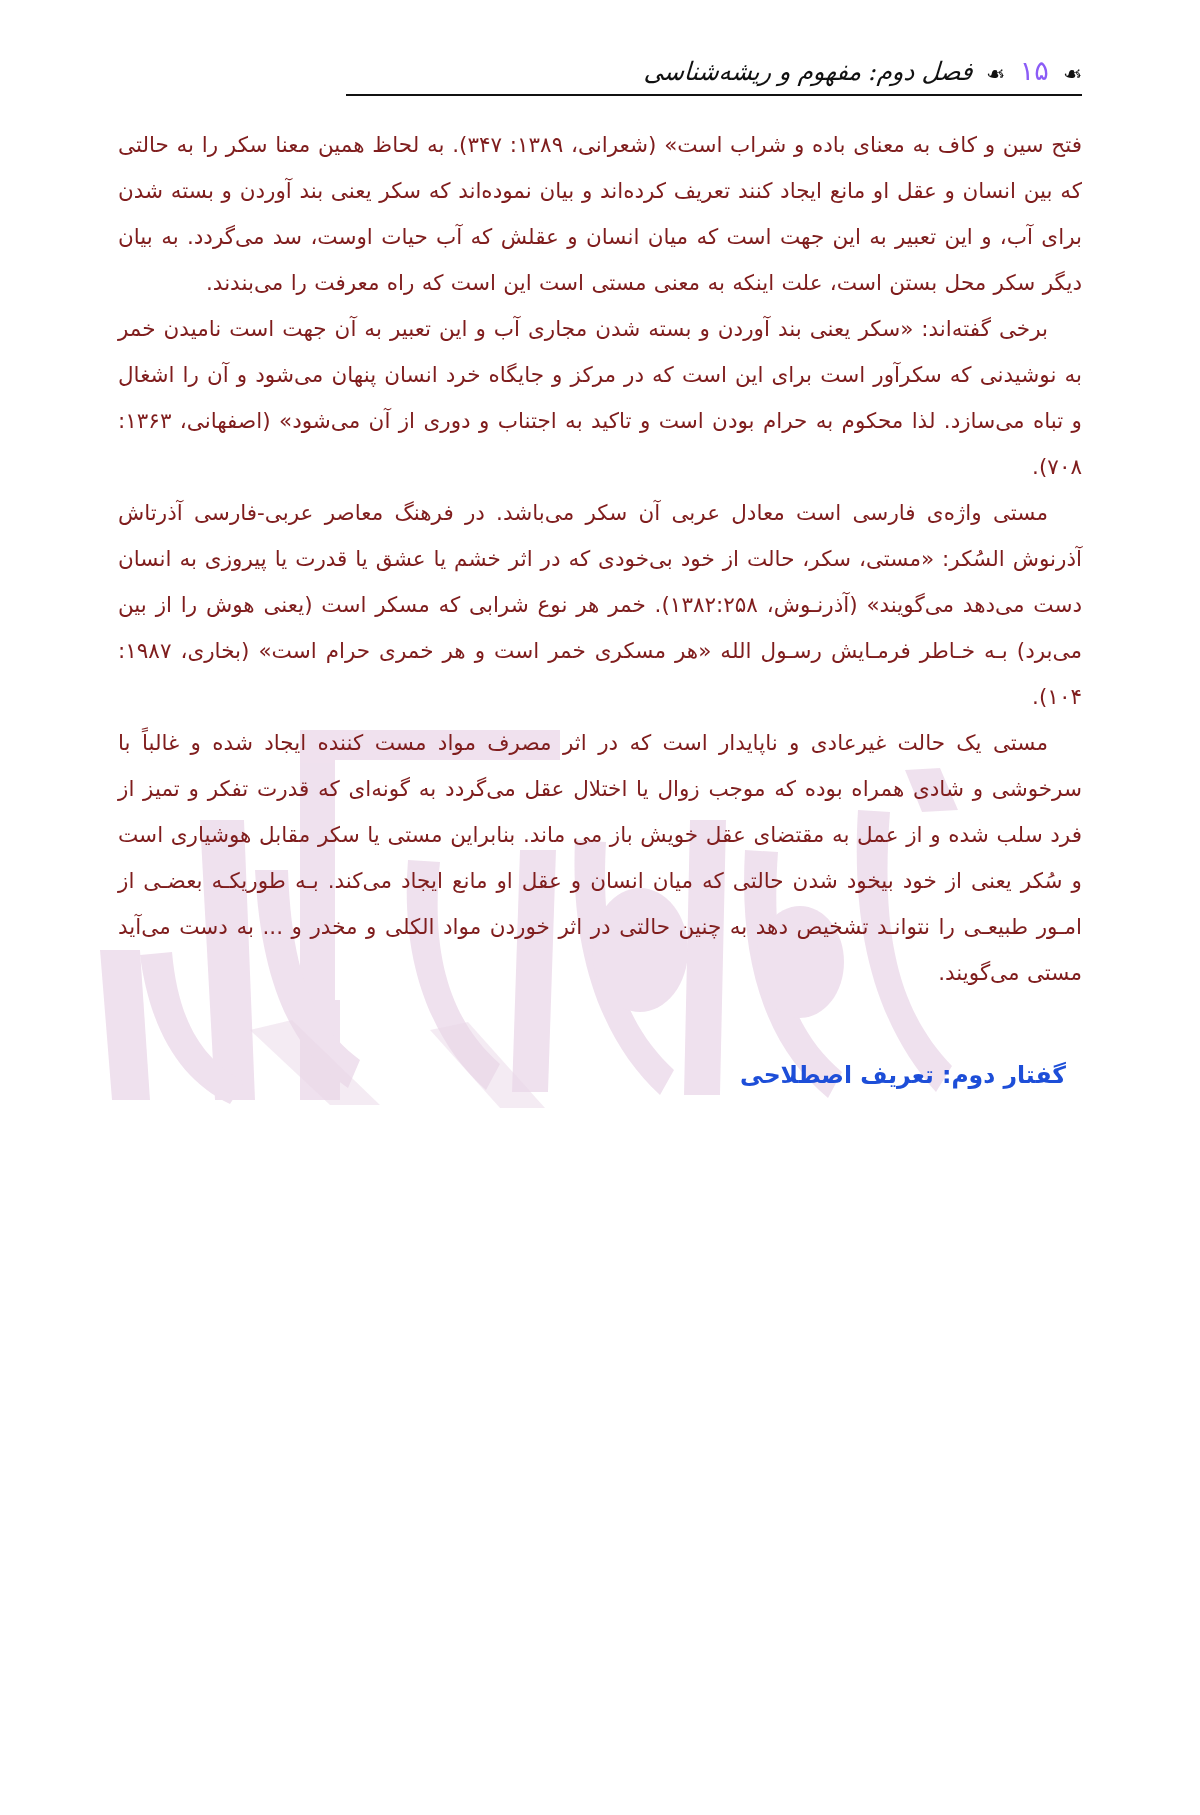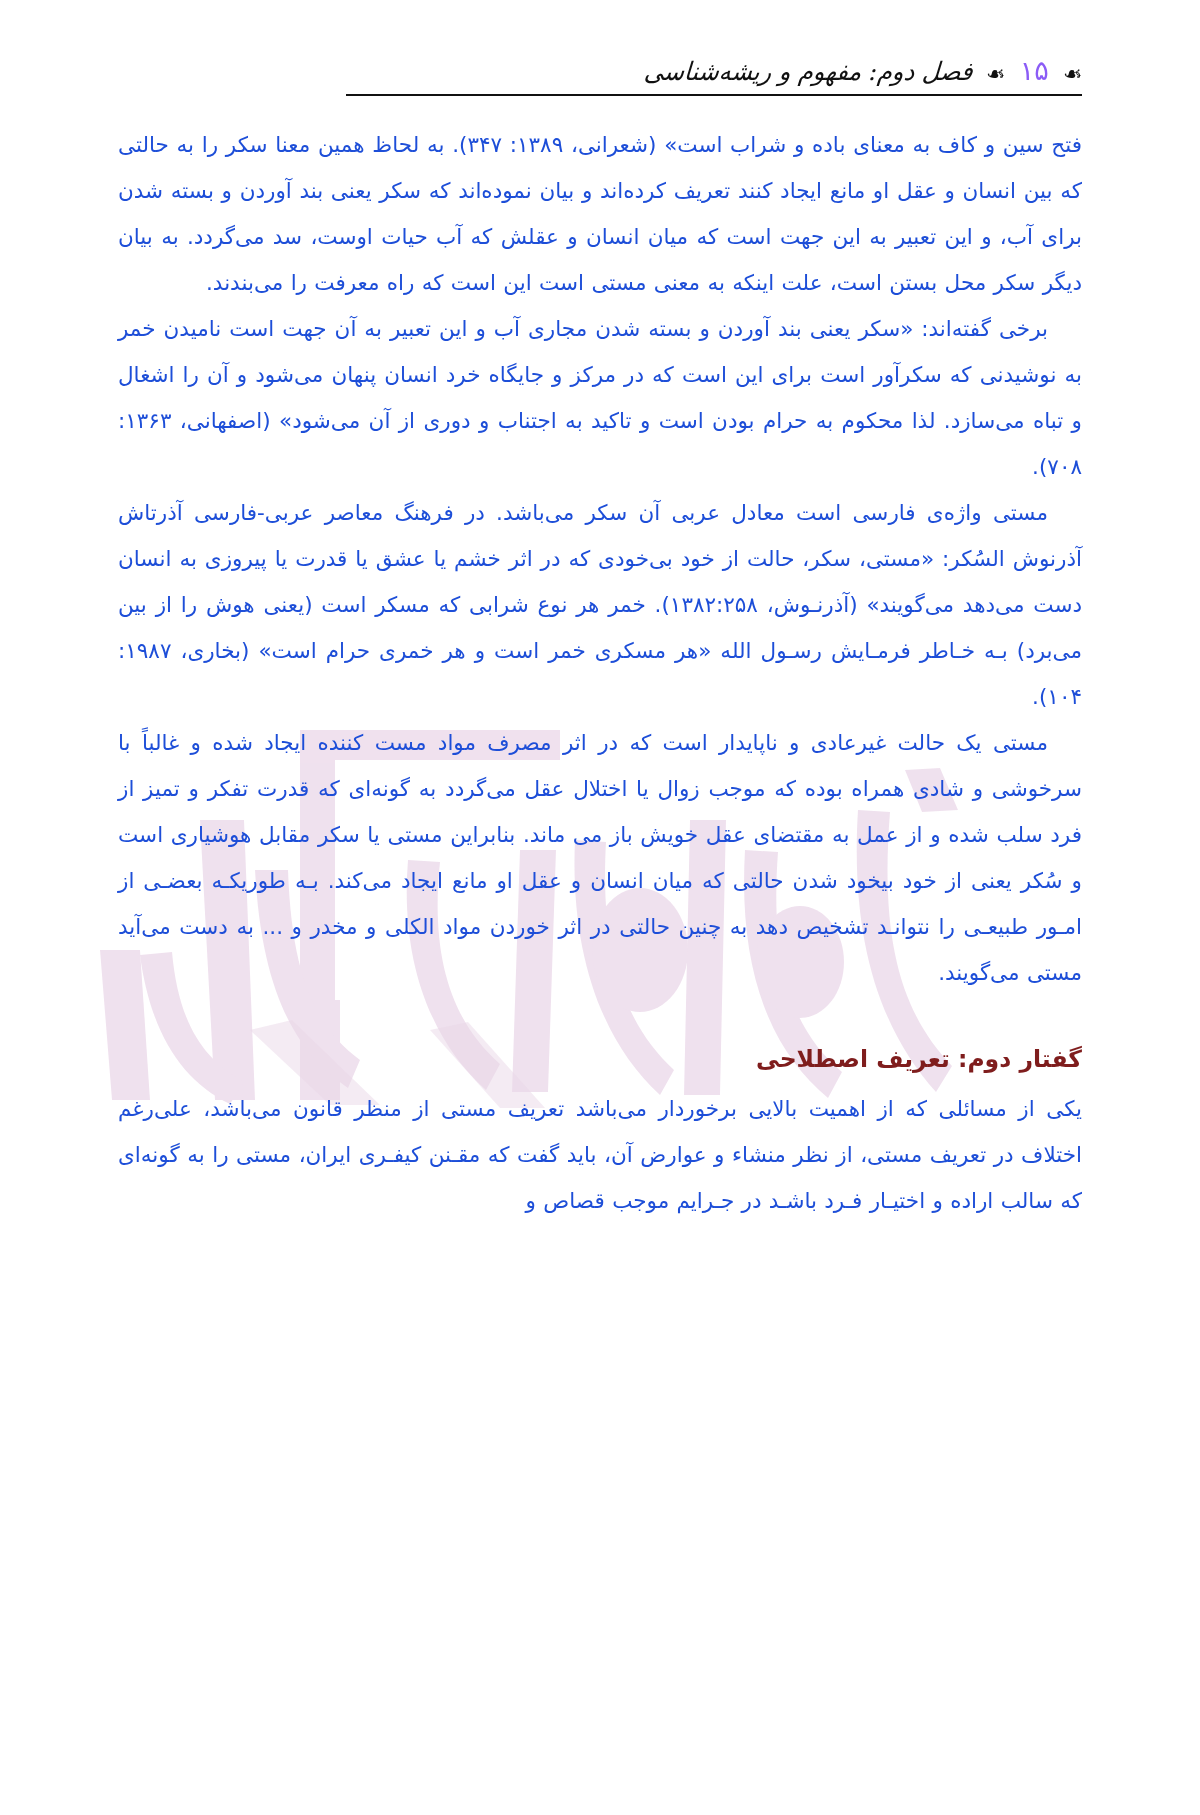--- a/index.html
+++ b/index.html
@@ -87,37 +87,37 @@
     top: 122px;
     right: 118px;
     width: 964px;
     z-index: 2;
   }
   p.para {
     margin: 0;
     padding: 0;
     font-size: 21.5px;
     line-height: 46px;
-    color: #1d4ed8;
+    color: #7f1d1d;
     text-align: justify;
     text-justify: inter-word;
     font-family: "DejaVu Sans", "Liberation Sans", sans-serif;
     font-weight: 400;
     letter-spacing: 0px;
     word-spacing: 0.5px;
   }
   p.para.indent { text-indent: 34px; }
 
   h2.section-heading {
-    margin: 0;
+    margin: 16px;
     padding: 0;
     font-size: 23.5px;
     line-height: 46px;
     font-weight: bold;
-    color: #7f1d1d;
+    color: #1d4ed8;
     text-align: right;
     font-family: "DejaVu Sans", "Liberation Sans", sans-serif;
   }
   .heading-gap-top { height: 40px; }
   .heading-gap-bottom { height: 4px; }
 </style>
 </head>
 <body>
 
 <div class="page">
@@ -163,17 +163,16 @@
 
     <p class="para">فتح سین و کاف به معنای باده و شراب است» (شعرانی، ۱۳۸۹: ۳۴۷). به لحاظ همین معنا سکر را به حالتی که بین انسان و عقل او مانع ایجاد کنند تعریف کرده‌اند و بیان نموده‌اند که سکر یعنی بند آوردن و بسته شدن برای آب، و این تعبیر به این جهت است که میان انسان و عقلش که آب حیات اوست، سد می‌گردد. به بیان دیگر سکر محل بستن است، علت اینکه به معنی مستی است این است که راه معرفت را می‌بندند.</p>
     <p class="para indent">برخی گفته‌اند: «سکر یعنی بند آوردن و بسته شدن مجاری آب و این تعبیر به آن جهت است نامیدن خمر به نوشیدنی که سکرآور است برای این است که در مرکز و جایگاه خرد انسان پنهان می‌شود و آن را اشغال و تباه می‌سازد. لذا محکوم به حرام بودن است و تاکید به اجتناب و دوری از آن می‌شود» (اصفهانی، ۱۳۶۳: ۷۰۸).</p>
     <p class="para indent">مستی واژه‌ی فارسی است معادل عربی آن سکر می‌باشد. در فرهنگ معاصر عربی-فارسی آذرتاش آذرنوش السُکر: «مستی، سکر، حالت از خود بی‌خودی که در اثر خشم یا عشق یا قدرت یا پیروزی به انسان دست می‌دهد می‌گویند» (آذرنـوش، ۱۳۸۲:۲۵۸). خمر هر نوع شرابی که مسکر است (یعنی هوش را از بین می‌برد) بـه خـاطر فرمـایش رسـول الله «هر مسکری خمر است و هر خمری حرام است» (بخاری، ۱۹۸۷: ۱۰۴).</p>
     <p class="para indent">مستی یک حالت غیرعادی و ناپایدار است که در اثر مصرف مواد مست کننده ایجاد شده و غالباً با سرخوشی و شادی همراه بوده که موجب زوال یا اختلال عقل می‌گردد به گونه‌ای که قدرت تفکر و تمیز از فرد سلب شده و از عمل به مقتضای عقل خویش باز می ماند. بنابراین مستی یا سکر مقابل هوشیاری است و سُکر یعنی از خود بیخود شدن حالتی که میان انسان و عقل او مانع ایجاد می‌کند. بـه طوریکـه بعضـی از امـور طبیعـی را نتوانـد تشخیص دهد به چنین حالتی در اثر خوردن مواد الکلی و مخدر و ... به دست می‌آید مستی می‌گویند.</p>
 
     <div class="heading-gap-top"></div>
     <h2 class="section-heading">گفتار دوم: تعریف اصطلاحی</h2>
     <div class="heading-gap-bottom"></div>
 
-    <p class="para">یکی از مسائلی که از اهمیت بالایی برخوردار می‌باشد تعریف مستی از منظر قانون می‌باشد، علی‌رغم اختلاف در تعریف مستی، از نظر منشاء و عوارض آن، باید گفت که مقـنن کیفـری ایران، مستی را به گونه‌ای که سالب اراده و اختیـار فـرد باشـد در جـرایم موجب قصاص و</p>
 
   </main>
 
 </div>
 
 </body></html>

